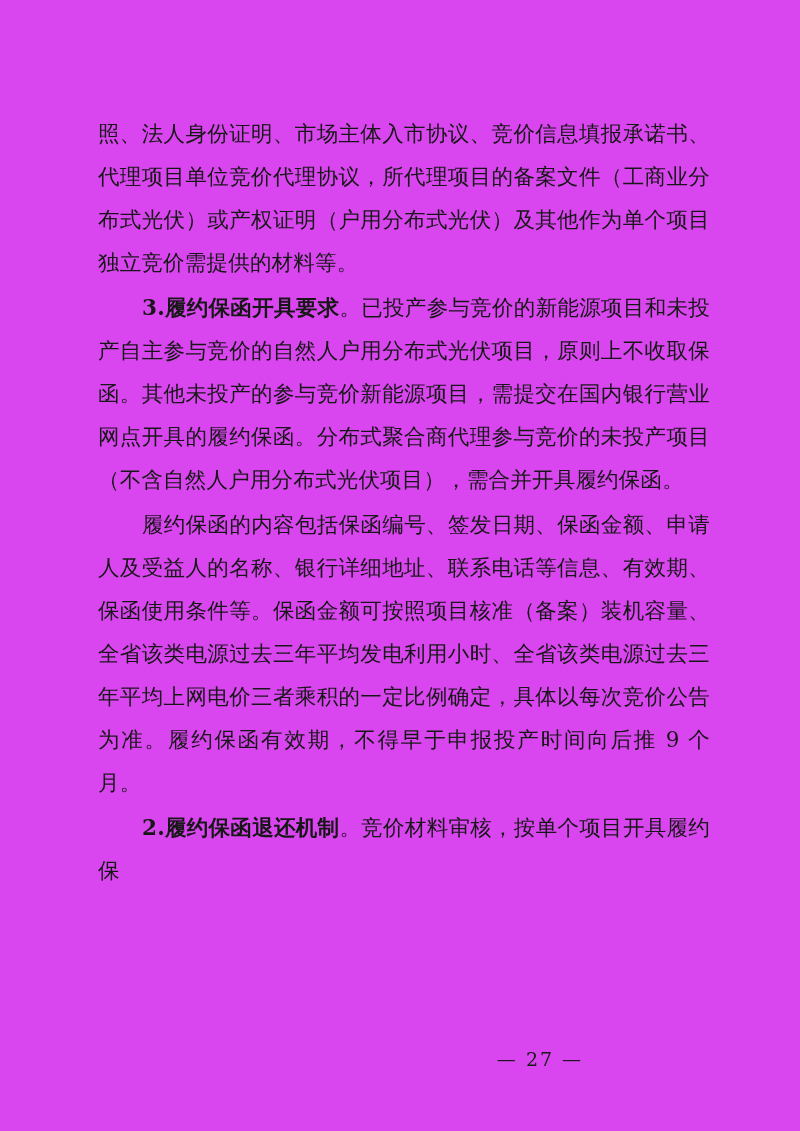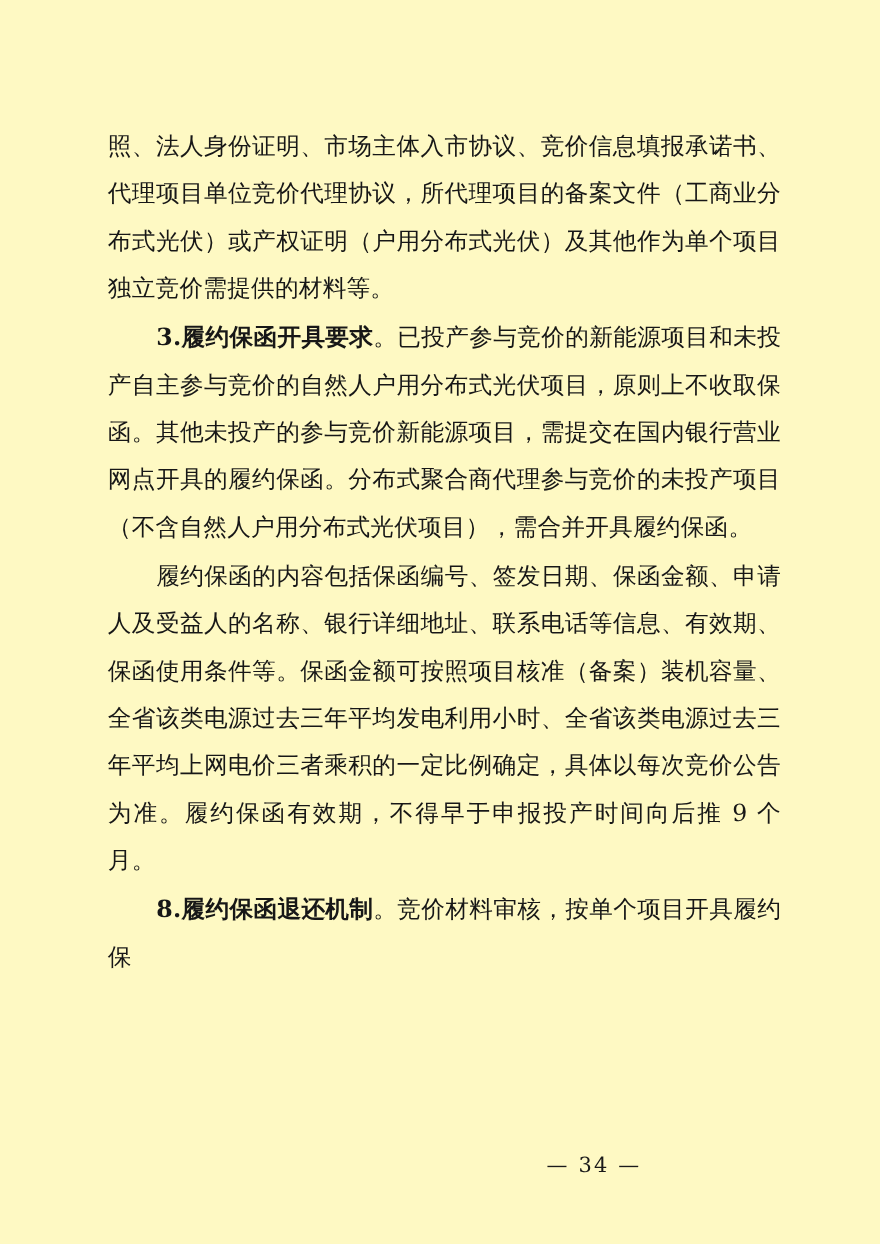--- a/index.html
+++ b/index.html
@@ -14,21 +14,21 @@
     font-family: "DejaVu Serif", "Liberation Serif", serif;
     color: #1a1a1a;
     overflow: hidden;
   }
   .page {
     position: absolute;
     left: 0;
     top: 0;
     width: 800px;
     height: 1131px;
-    background: #fef9c3;
+    background: #d946ef;
   }
   .content {
     position: absolute;
     left: 98px;
     top: 112px;
     width: 612px;
   }
   p.para {
     margin: 0 0 0 0;
     font-size: 21.5px;
@@ -76,21 +76,21 @@
 
     <p class="para indent">
       <span class="bold-lead">3.履约保函开具要求</span><span>。已投产参与竞价的新能源项目和未投产自主参与竞价的自然人户用分布式光伏项目，原则上不收取保函。其他未投产的参与竞价新能源项目，需提交在国内银行营业网点开具的履约保函。分布式聚合商代理参与竞价的未投产项目（不含自然人户用分布式光伏项目），需合并开具履约保函。</span>
     </p>
 
     <p class="para indent">
       <span>履约保函的内容包括保函编号、签发日期、保函金额、申请人及受益人的名称、银行详细地址、联系电话等信息、有效期、保函使用条件等。保函金额可按照项目核准（备案）装机容量、全省该类电源过去三年平均发电利用小时、全省该类电源过去三年平均上网电价三者乘积的一定比例确定，具体以每次竞价公告为准。履约保函有效期，不得早于申报投产时间向后推 9 个月。</span>
     </p>
 
     <p class="para indent">
-      <span class="bold-lead">8.履约保函退还机制</span><span>。竞价材料审核，按单个项目开具履约保</span>
+      <span class="bold-lead">2.履约保函退还机制</span><span>。竞价材料审核，按单个项目开具履约保</span>
     </p>
 
   </div>
 
   <div class="pagenum">
-    <span class="inner">— 34 —</span>
+    <span class="inner">— 27 —</span>
   </div>
 </div>
 
 </body></html>

